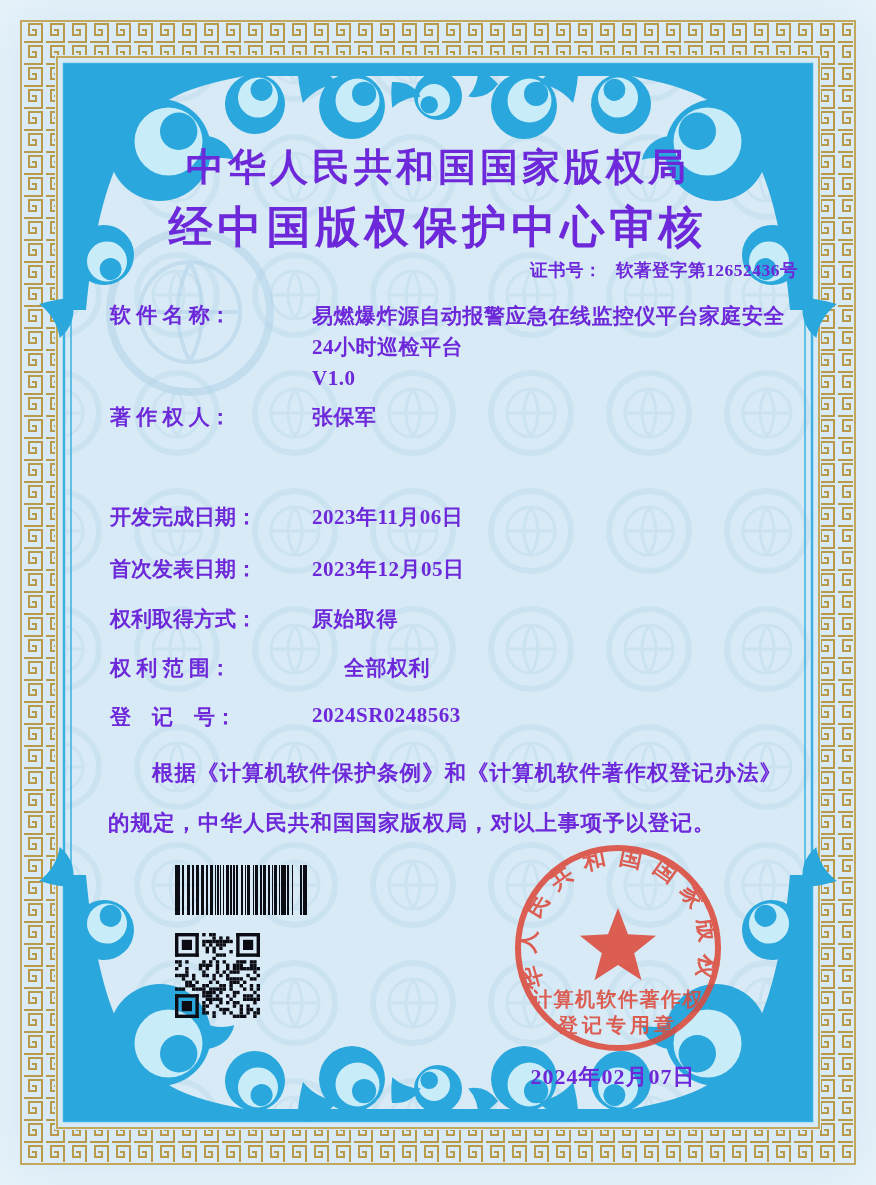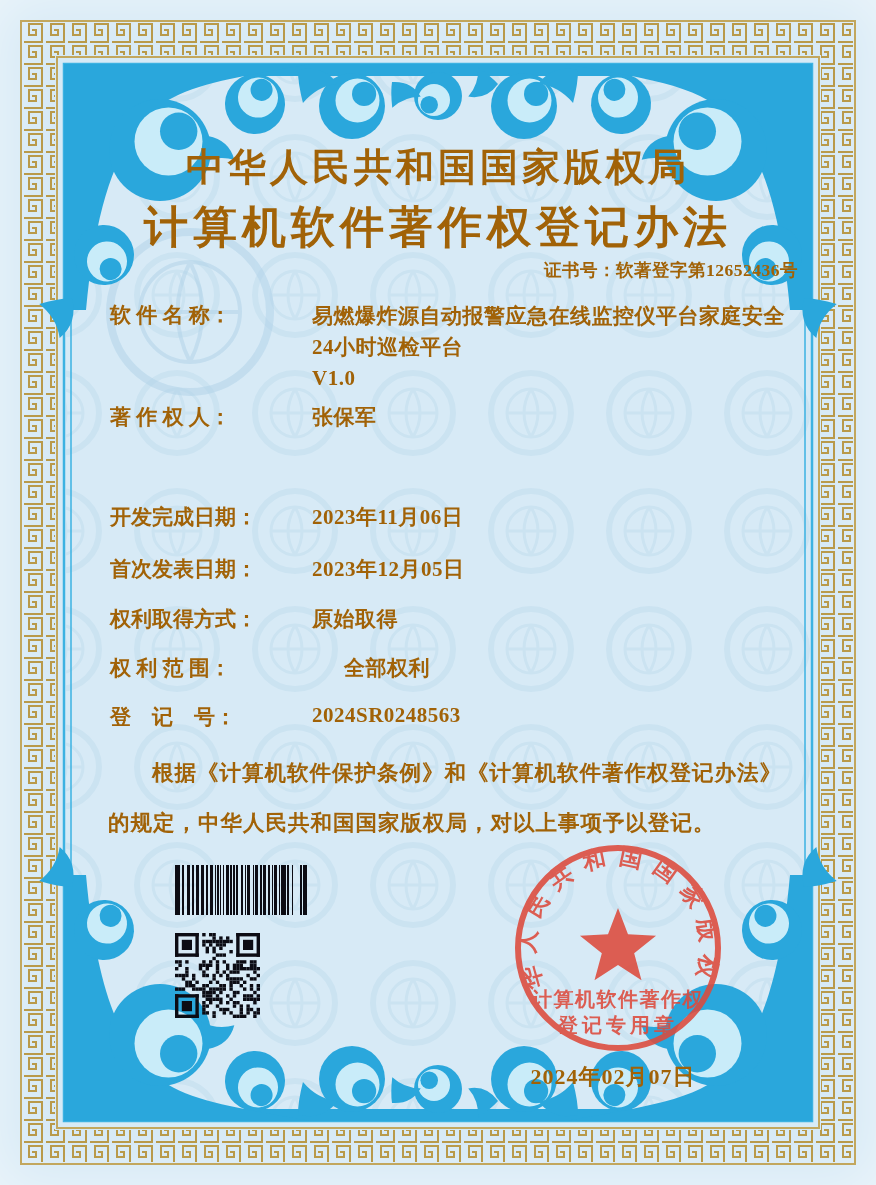--- a/index.html
+++ b/index.html
@@ -1,34 +1,34 @@
 <!DOCTYPE html>
 <html><head>
 <meta charset="utf-8">
 <style>
   html,body{margin:0;padding:0;background:#e8eef2;}
   .page{
     position:relative;width:876px;height:1185px;overflow:hidden;
     background:#d7eaf6;
     font-family:"Liberation Serif","DejaVu Serif",serif;
-    color:#a16207;
+    color:#6d28d9;
     box-shadow:inset 0 0 60px rgba(255,255,255,.55);
   }
   .deco{position:absolute;left:0;top:0;pointer-events:none;}
   .authority{
     position:absolute;top:142px;left:0;width:100%;text-align:center;
     font-size:38px;font-weight:700;letter-spacing:4px;
   }
   .cert-title{
     position:absolute;top:198px;left:0;width:100%;text-align:center;
     font-size:44px;font-weight:900;letter-spacing:5px;
   }
   .cert-no{
     position:absolute;top:258px;right:78px;
-    font-size:17.5px;font-weight:700;display:flex;letter-spacing:.5px;
+    font-size:17.5px;font-weight:700;display:flex;gap:14px;letter-spacing:.5px;
   }
   .field-row{
     position:absolute;left:110px;display:flex;align-items:flex-start;
     font-size:21px;font-weight:700;
   }
   .field-label{width:170px;flex:0 0 170px;white-space:pre;}
   .field-value{letter-spacing:.5px;margin-left:32px;}
   .value-lines div{line-height:31px;}
   .statement{
     position:absolute;left:108px;top:748px;width:690px;
@@ -102,21 +102,21 @@
 
     <use href="#hband"></use>
     <use href="#hband" transform="translate(0,1185) scale(1,-1)"></use>
     <use href="#cornerTL"></use>
     <use href="#cornerTL" transform="translate(876,0) scale(-1,1)"></use>
     <use href="#cornerTL" transform="translate(0,1185) scale(1,-1)"></use>
     <use href="#cornerTL" transform="translate(876,1185) scale(-1,-1)"></use>
   </svg>
 
   <div class="authority">中华人民共和国国家版权局</div>
-  <div class="cert-title">计算机软件著作权登记办法</div>
+  <div class="cert-title">经中国版权保护中心审核</div>
   <div class="cert-no">
     <span>证书号：</span>
     <span>软著登字第12652436号</span>
   </div>
 
   <div class="field-row" style="top:301px;">
     <span class="field-label">软 件 名 称：</span>
     <span class="field-value value-lines">
       <div>易燃爆炸源自动报警应急在线监控仪平台家庭安全</div>
       <div>24小时巡检平台</div>

